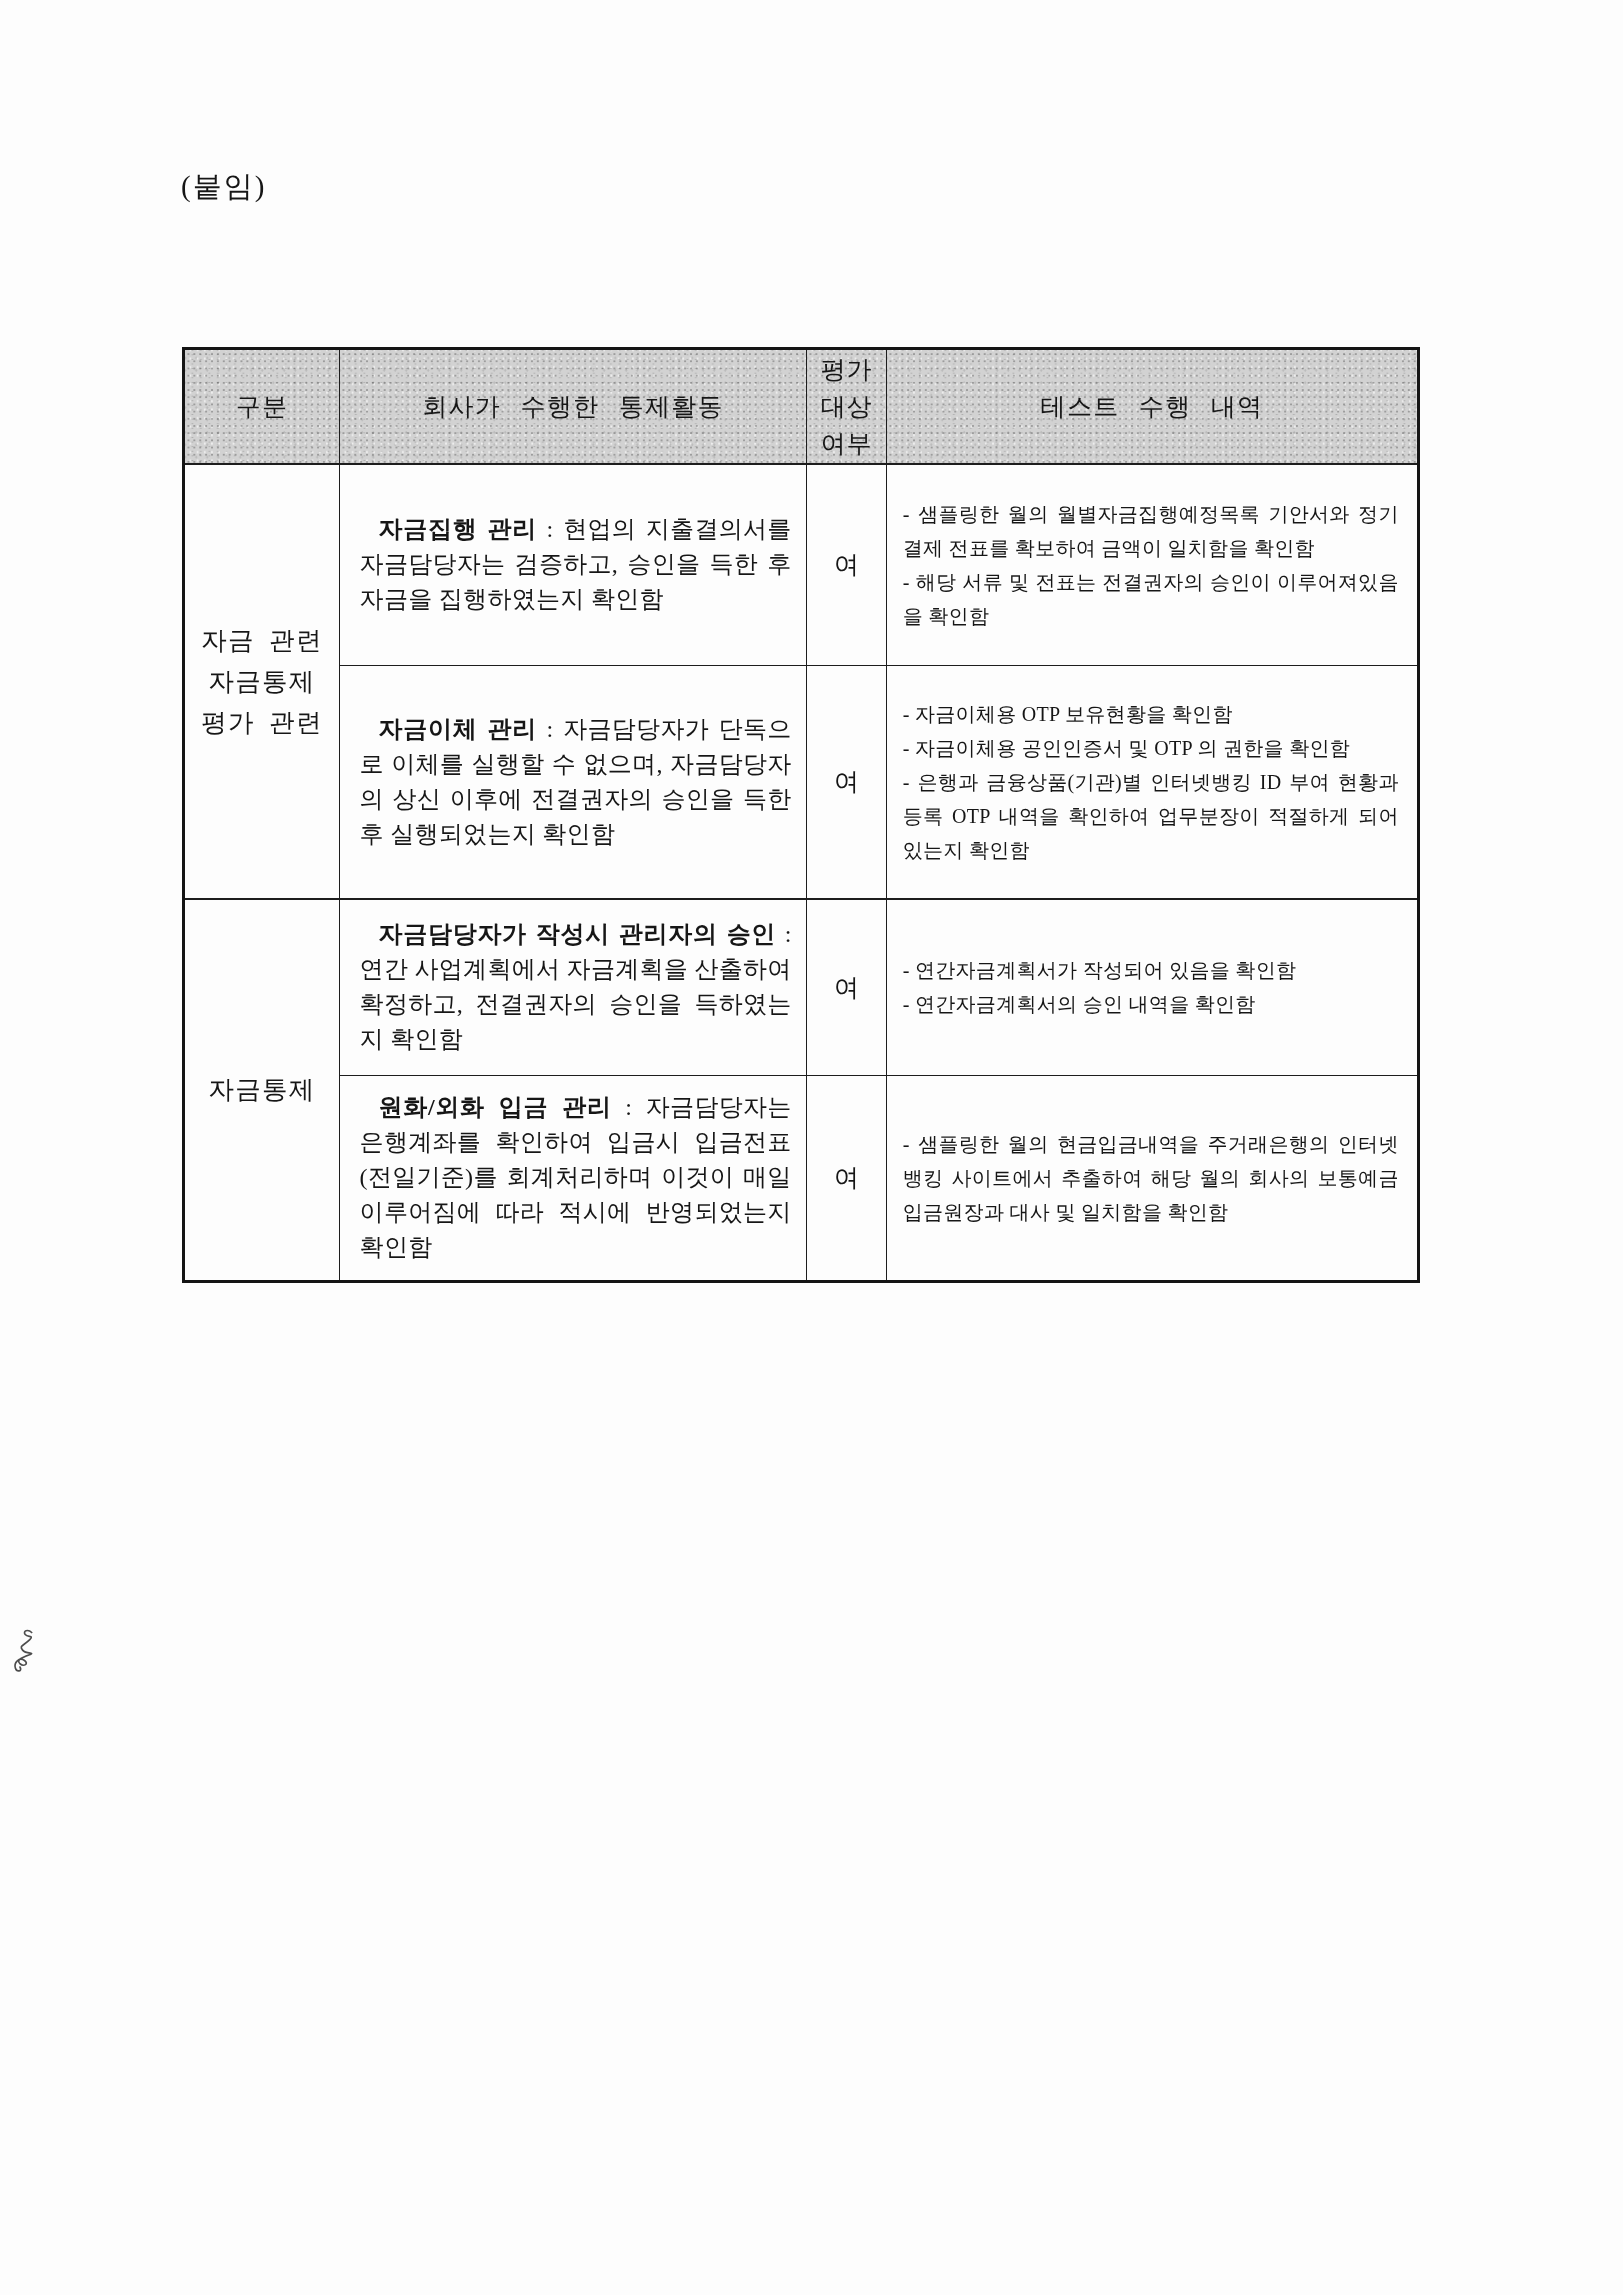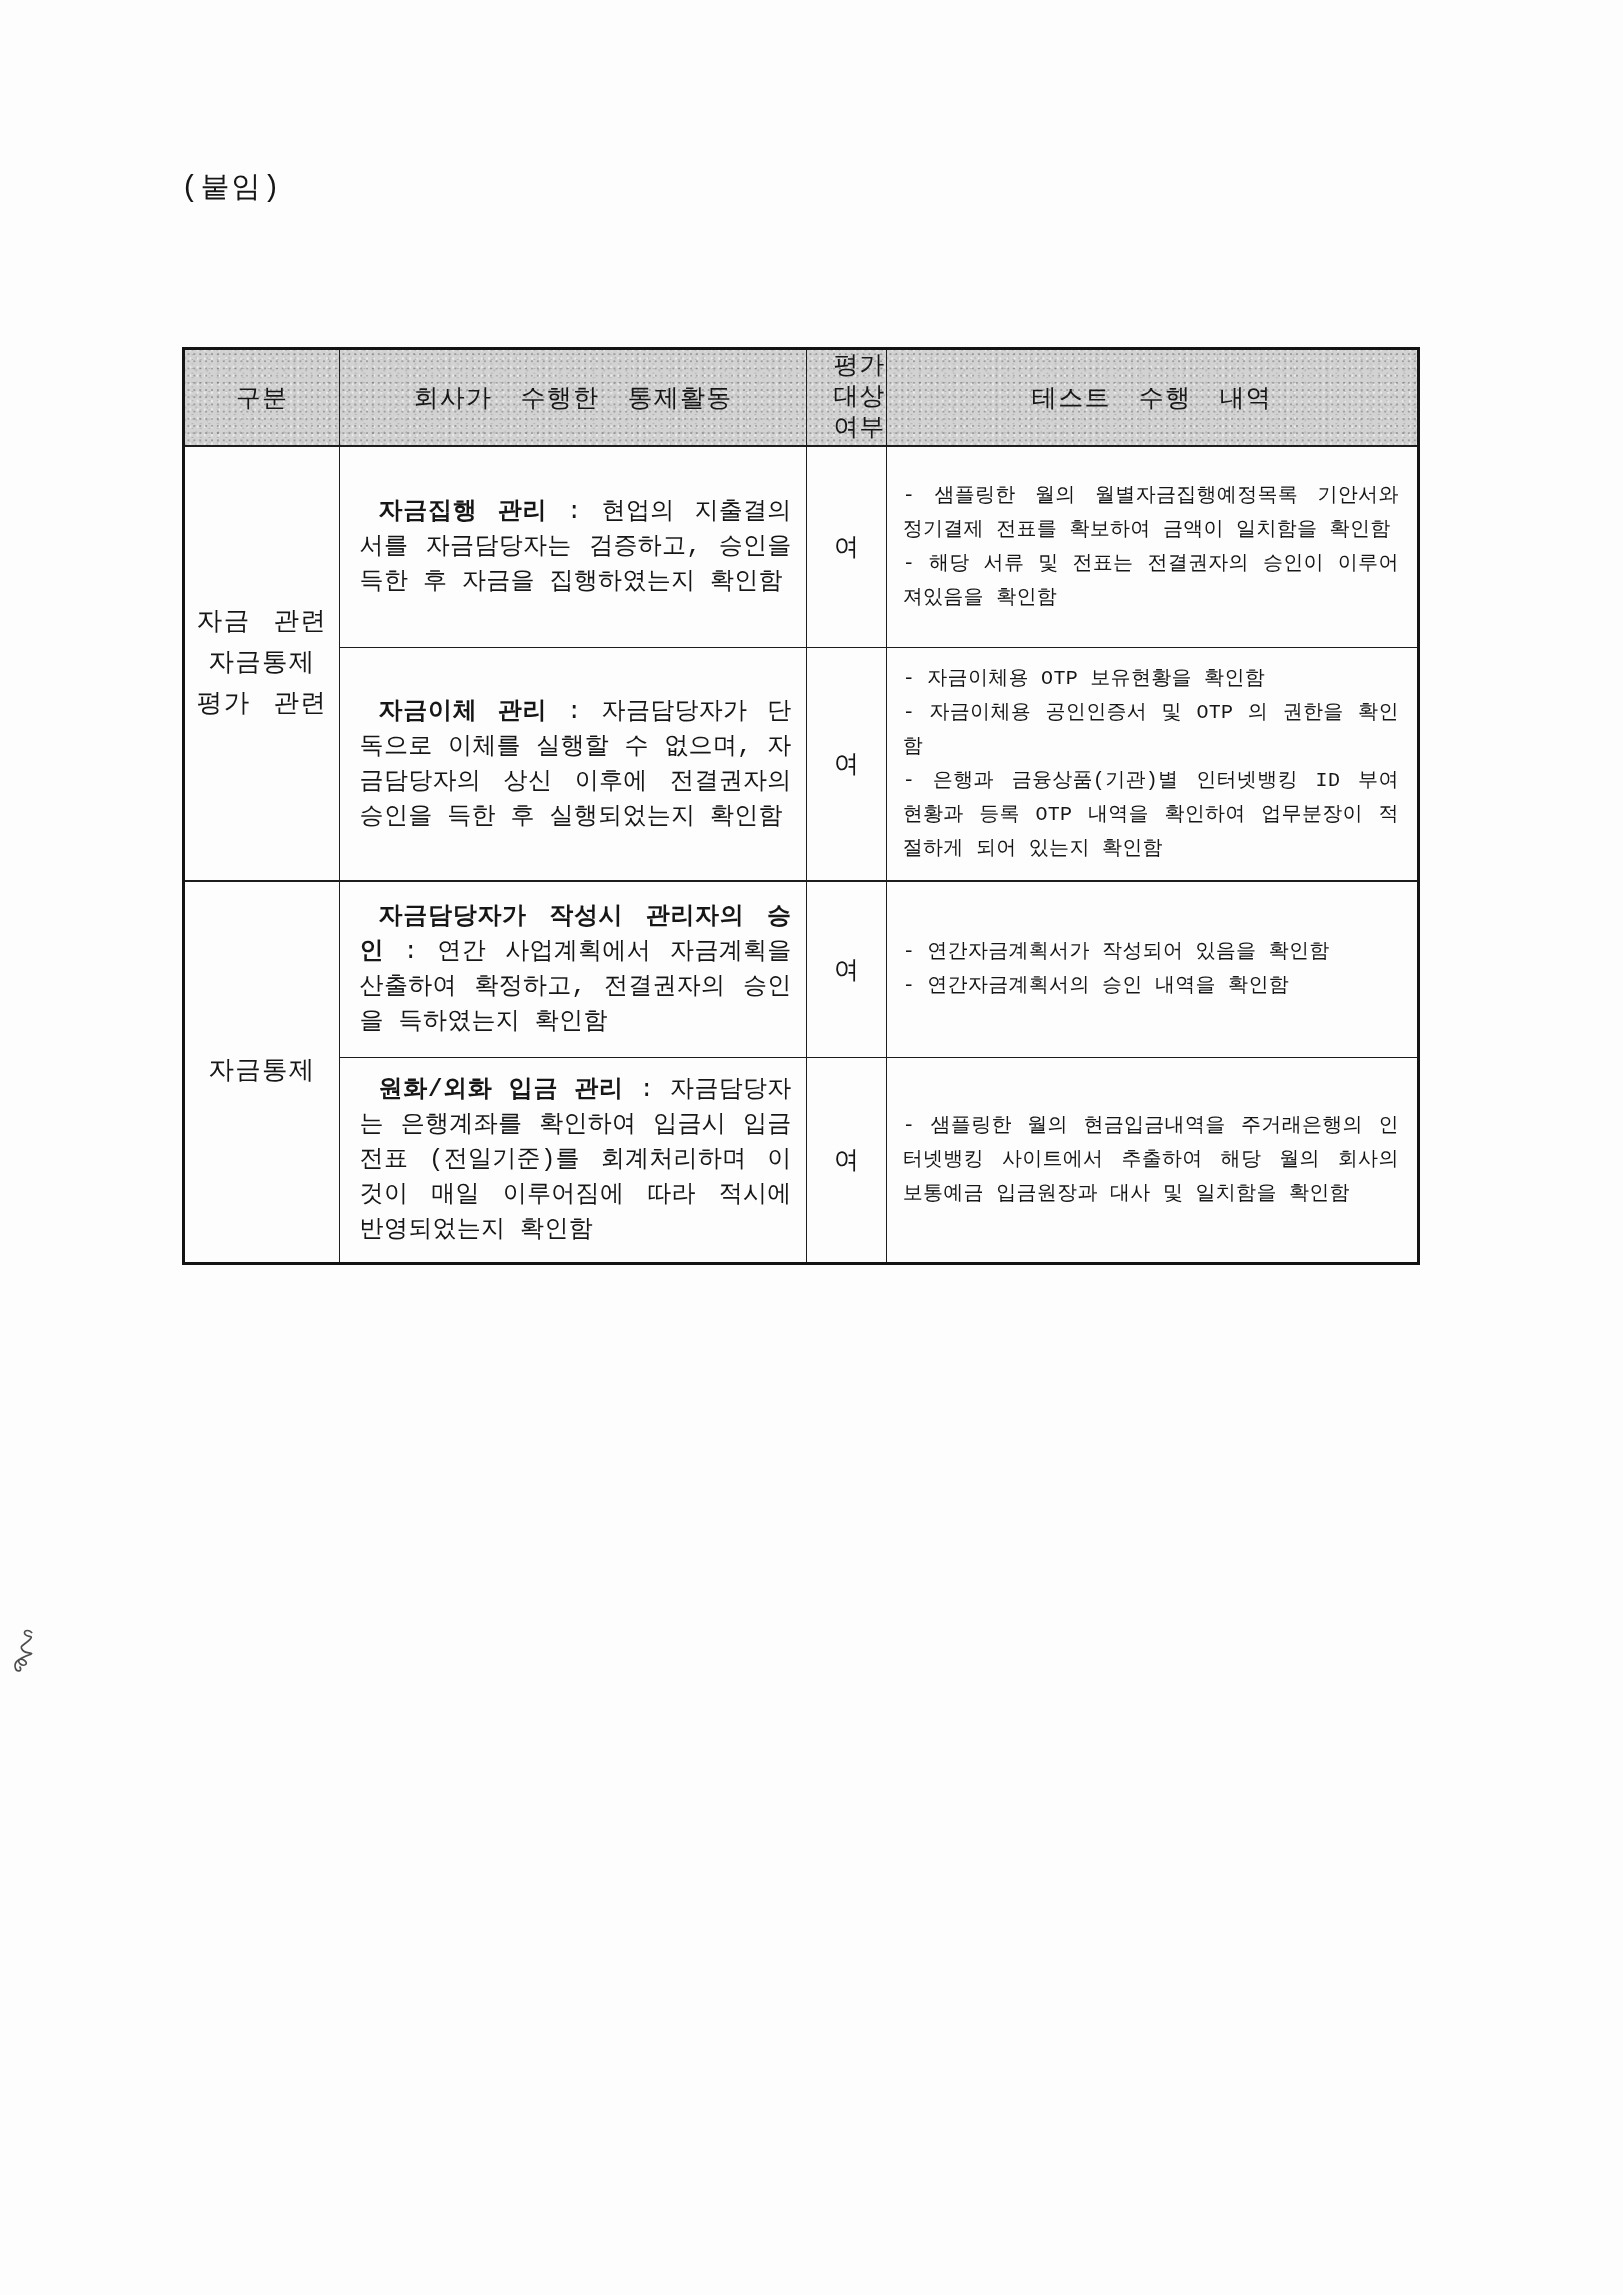--- a/index.html
+++ b/index.html
@@ -1,20 +1,20 @@
 <!DOCTYPE html>
 <html style="font-size:10.5px"><head>
 <meta charset="utf-8">
 <style>
   html,body{margin:0;padding:0;background:#ffffff;}
   .page{
     position:relative;
     width:1623px;height:2295px;
     background:#fdfdfd;
-    font-family:Liberation Mono, monospace;
+    font-family:Liberation Serif, serif;
     color:#161616;
     overflow:hidden;
   }
   .attachment{
     position:absolute;left:181px;top:167px;
     font-size:29px;letter-spacing:2px;
   }
   .title-line{
     position:absolute;left:184px;top:232px;
     font-size:28px;word-spacing:9.8px;letter-spacing:0.7px;
@@ -46,21 +46,21 @@
     text-align:center;
     background-color:#d2d2d2;
     background-image:
       radial-gradient(rgba(20,20,20,0.28) 0.7px, transparent 1px),
       radial-gradient(rgba(20,20,20,0.20) 0.7px, transparent 1.1px),
       radial-gradient(rgba(255,255,255,0.65) 0.7px, transparent 1.2px),
       radial-gradient(rgba(20,20,20,0.14) 0.8px, transparent 1.2px);
     background-size:5.9px 7.2px,8.5px 4.6px,7.2px 8.5px,11px 12.4px;
     background-position:0 0,2.6px 2px,1.3px 3.9px,5.2px 1.3px;
   }
-  tr.head th.eval-head{line-height:31px;letter-spacing:0.7px;text-align:right;}
+  tr.head th.eval-head{line-height:37px;letter-spacing:0.7px;}
   tr.r1{height:201px;}
   tr.r2{height:234px;}
   tr.r3{height:176px;}
   tr.r4{height:206px;}
   tr.group-start td{border-top-width:2.6px;}
   td.cat{
     text-align:center;font-size:25.5px;line-height:41px;
     letter-spacing:1.3px;word-spacing:6.5px;
   }
   .pre{white-space:pre-line;}

